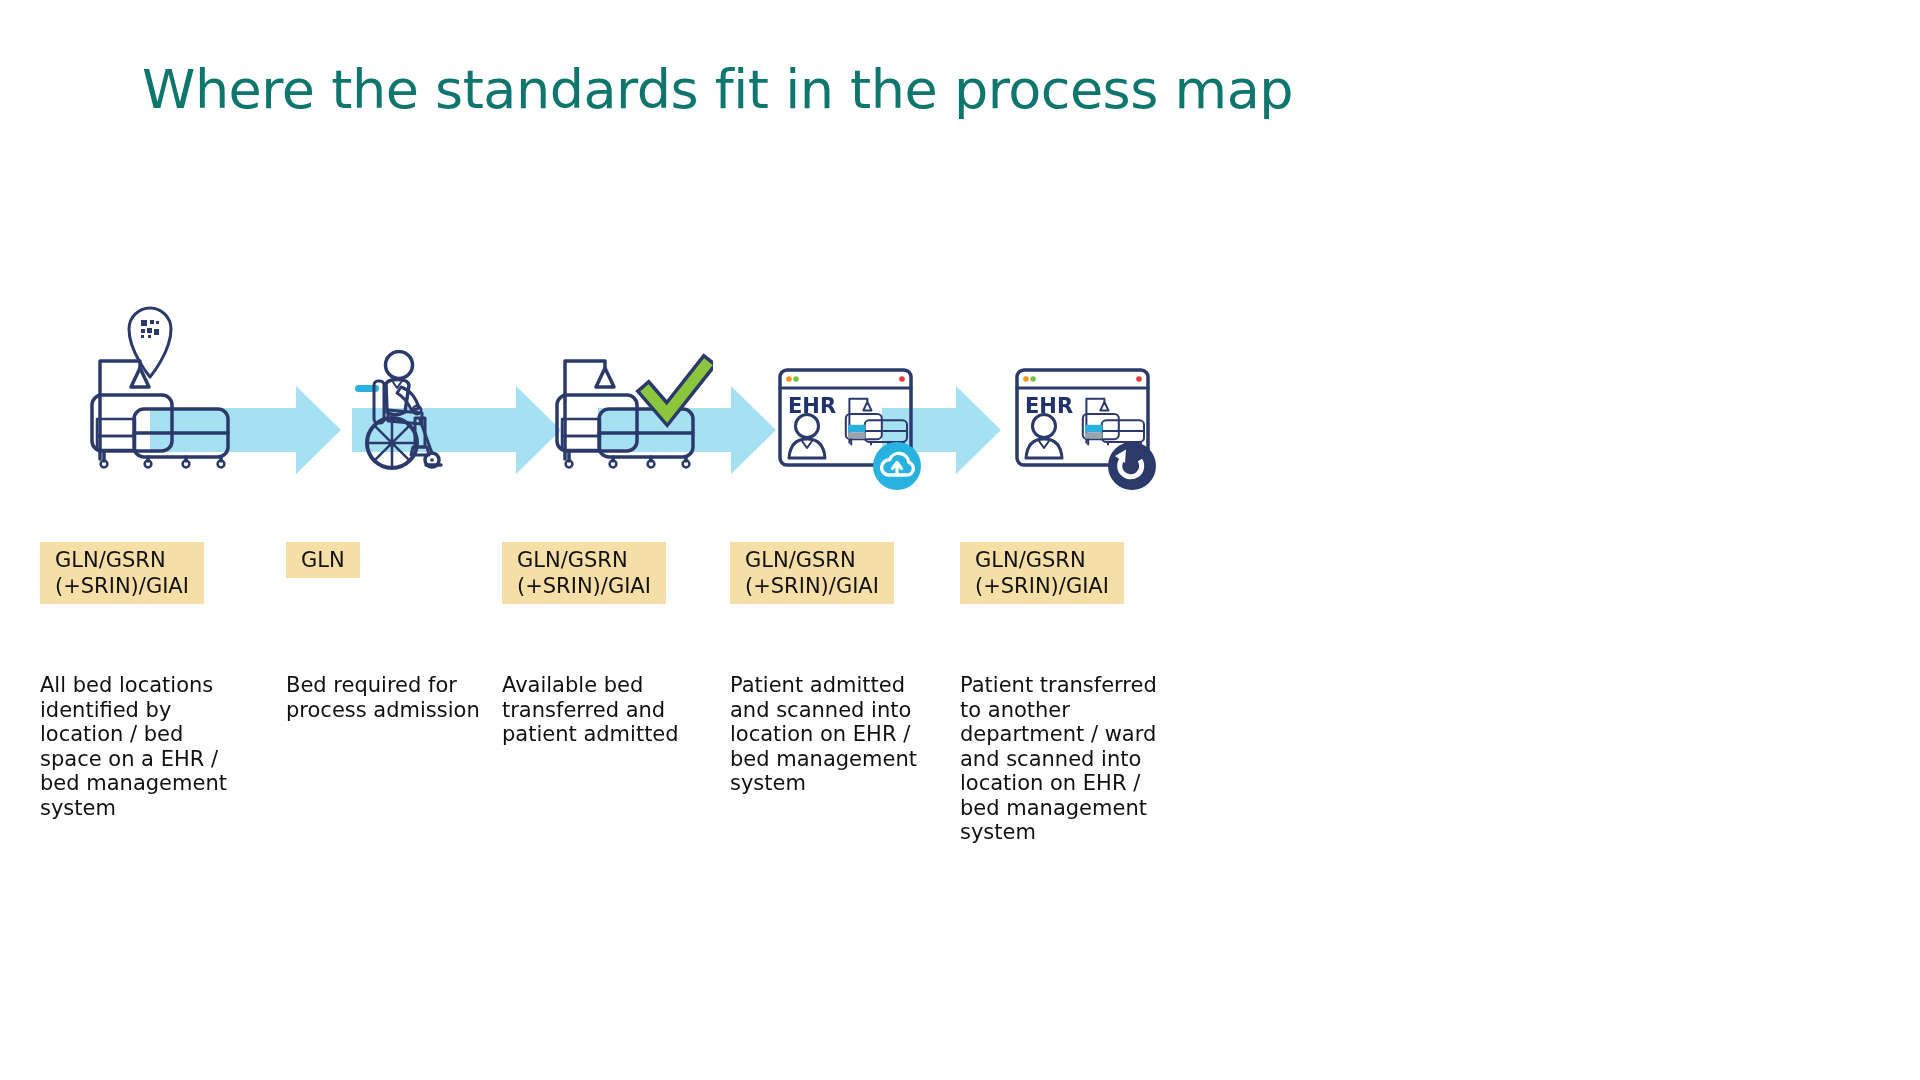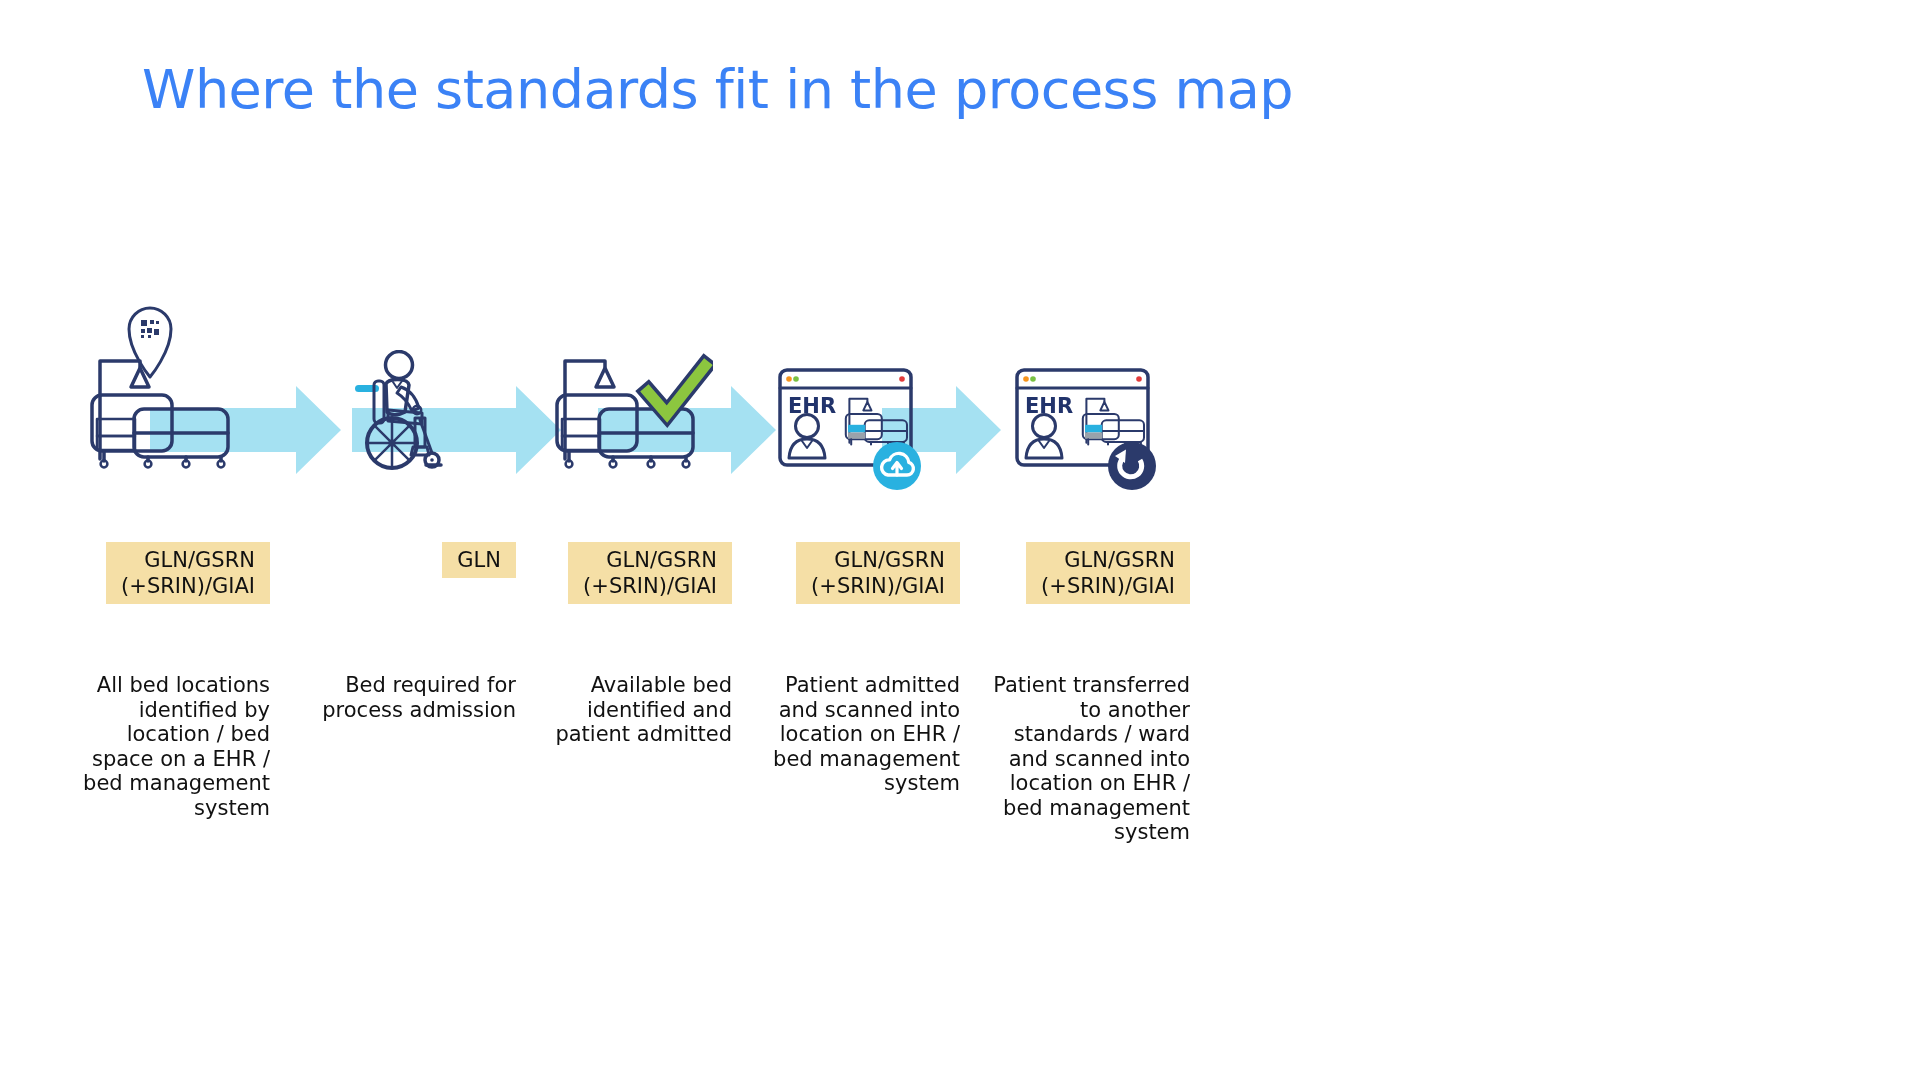--- a/index.html
+++ b/index.html
@@ -2,26 +2,26 @@
 <html><head>
 <meta charset="utf-8">
 <style>
   html,body{margin:0;padding:0;}
   body{
     width:1920px;height:1080px;background:#ffffff;position:relative;overflow:hidden;
     font-family:"DejaVu Sans","Liberation Sans",sans-serif;color:#111;
   }
   .slide-title{
     position:absolute;left:142px;top:58px;margin:0;
-    font-size:54px;font-weight:400;letter-spacing:-0.5px;color:#3b82f6;white-space:nowrap;
+    font-size:54px;font-weight:400;letter-spacing:-0.5px;color:#0f766e;white-space:nowrap;
   }
   .flow-layer{position:absolute;left:0;top:300px;width:1250px;height:200px;z-index:1;}
   .icon{position:absolute;z-index:2;text-decoration:underline;}
   .icon svg{display:block;width:100%;height:100%;}
-  .col{position:absolute;top:542px;width:230px;text-align:right;z-index:3;}
+  .col{position:absolute;top:542px;width:230px;text-align:left;z-index:3;}
   .std-label{
     display:inline-block;background:#f5dfa6;padding:5px 15px;
     font-size:21px;line-height:1.24;white-space:pre-line;color:#111;
   }
   .step-desc{
     position:absolute;left:0;top:103px;width:100%;
     font-size:21px;line-height:24.5px;white-space:pre-line;color:#111;margin-top:28px;
   }
   .nv{stroke:#2b3a6b;fill:none;stroke-linecap:round;stroke-linejoin:round;}
   text.ehr{font-family:"DejaVu Sans","Liberation Sans",sans-serif;font-weight:bold;fill:#21336b;}
@@ -198,35 +198,35 @@
 </div>
 <div class="col" style="left:286px">
   <span class="std-label">GLN</span>
   <div class="step-desc">Bed required for
 process admission</div>
 </div>
 <div class="col" style="left:502px">
   <span class="std-label">GLN/GSRN
 (+SRIN)/GIAI</span>
   <div class="step-desc">Available bed
-identified and
+transferred and
 patient admitted</div>
 </div>
 <div class="col" style="left:730px">
   <span class="std-label">GLN/GSRN
 (+SRIN)/GIAI</span>
   <div class="step-desc">Patient admitted
 and scanned into
 location on EHR /
 bed management
 system</div>
 </div>
 <div class="col" style="left:960px">
   <span class="std-label">GLN/GSRN
 (+SRIN)/GIAI</span>
   <div class="step-desc">Patient transferred
 to another
-standards / ward
+department / ward
 and  scanned into
 location on EHR /
 bed management
 system</div>
 </div>
 
 </body></html>

